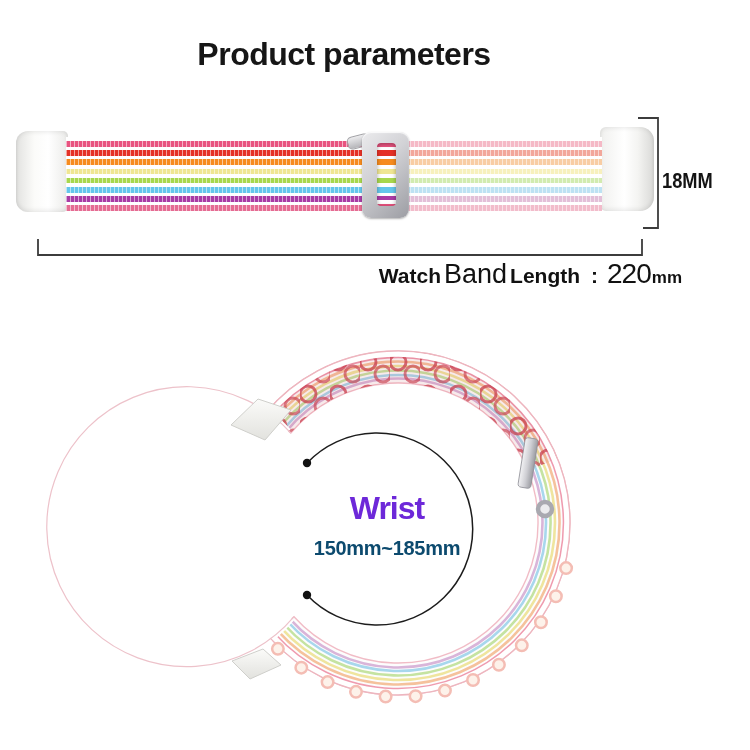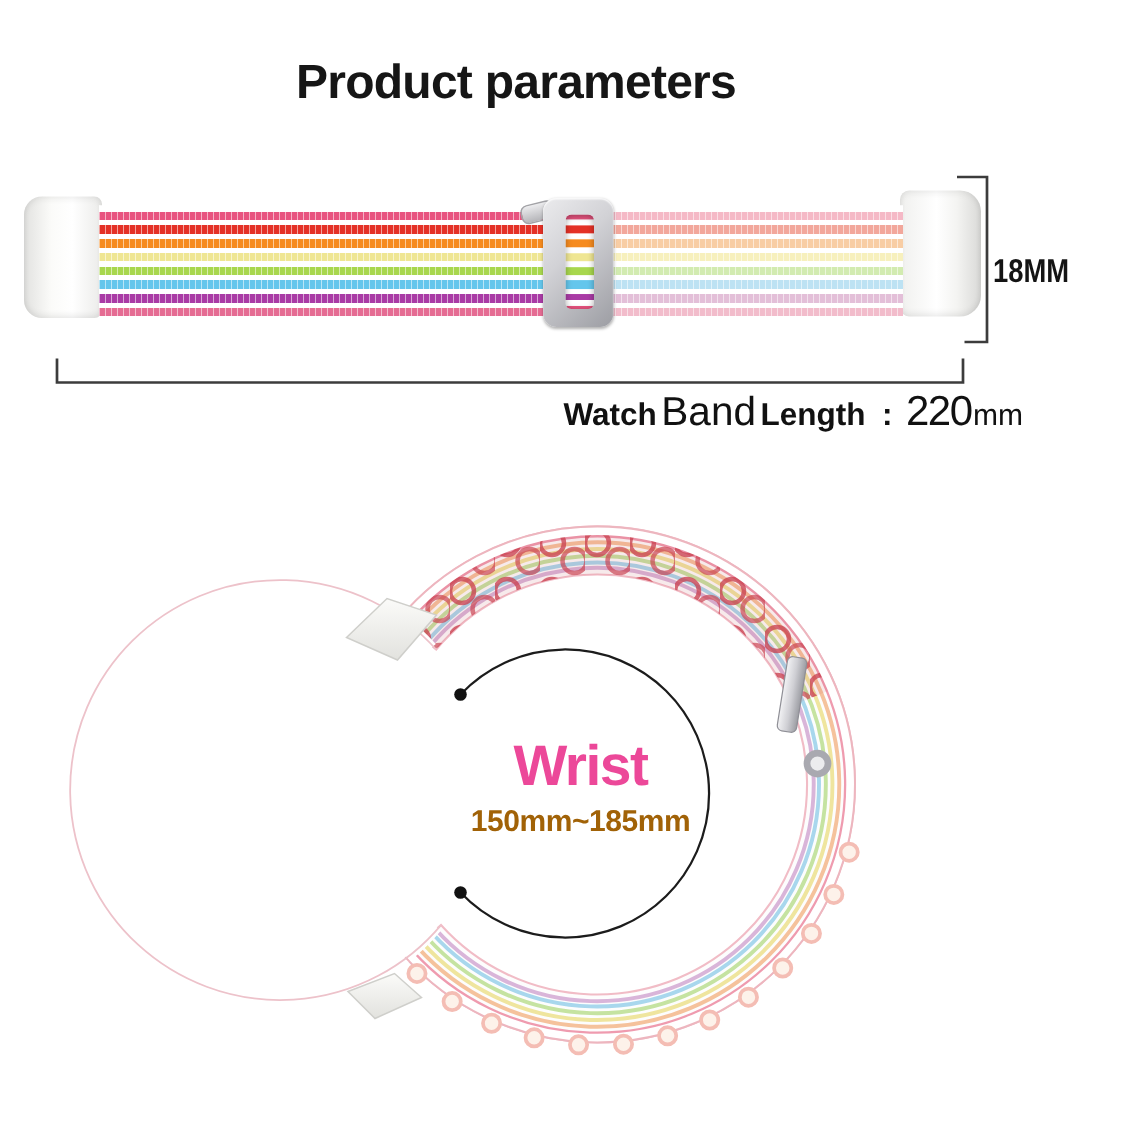--- a/index.html
+++ b/index.html
@@ -33,27 +33,27 @@
 
   
   #width-label{left:662px;top:168px;font-size:22px;font-weight:bold;white-space:nowrap;
                transform:scaleX(.83);transform-origin:left center;color:#141414}
   #length-label{left:0;top:258px;width:682px;display:flex;justify-content:flex-end;
                 align-items:baseline;white-space:pre}
   #length-label .w{font-size:21px;font-weight:bold}
   #length-label .wn{font-size:27px;font-weight:normal;margin:0 3px}
   #length-label .colon{font-size:21px;font-weight:bold;margin:0 9px 0 11px}
   #length-label .val{font-size:28px;font-weight:normal;letter-spacing:-1px}
-  #length-label .unit{font-size:20px;font-weight:normal;margin-left:1px}
+  #length-label .unit{font-size:17px;font-weight:bold;margin-left:1px}
 
   
-  #wrist-word{left:287px;top:490px;width:200px;text-align:center;font-size:38px;
-              font-weight:bold;letter-spacing:-1px;color:#ec4899}
+  #wrist-word{left:287px;top:490px;width:200px;text-align:center;font-size:32px;
+              font-weight:bold;letter-spacing:-1px;color:#6d28d9}
   #wrist-range{left:282px;top:537px;width:210px;text-align:center;font-size:20px;
-               font-weight:bold;letter-spacing:-.3px;color:#a16207}
+               font-weight:bold;letter-spacing:-.3px;color:#0c4a6e}
 
   svg{position:absolute;left:0;top:0;pointer-events:none}
 </style>
 </head>
 <body>
 
 <div class="abs" id="title">Product parameters</div>
 
 <div>
   <div class="cap" id="cap-left"></div>

